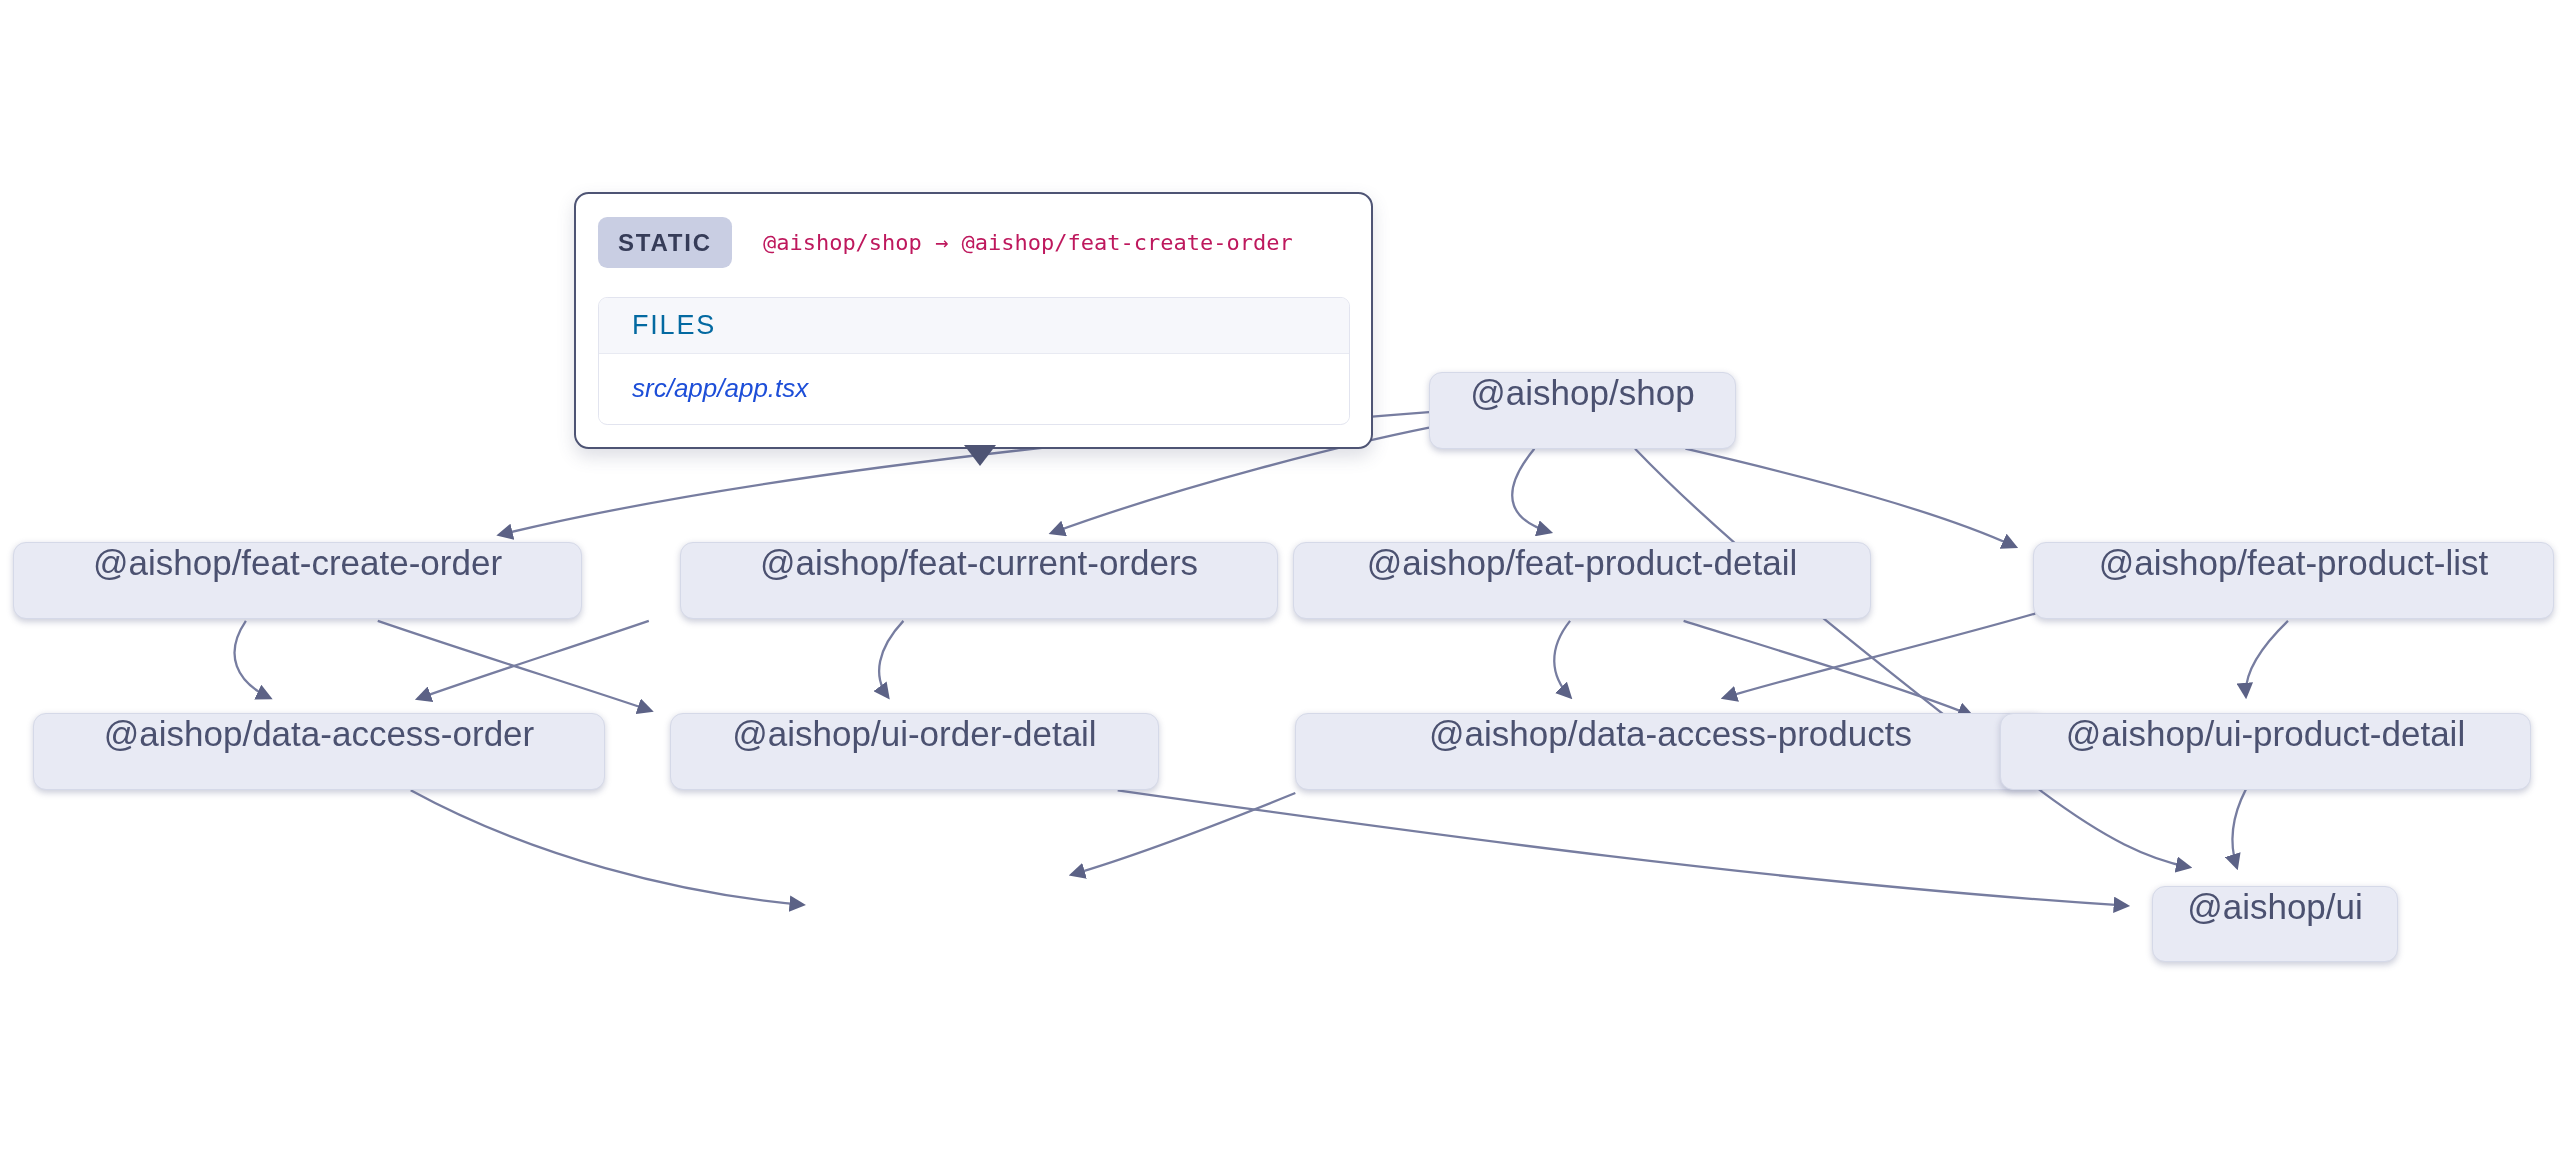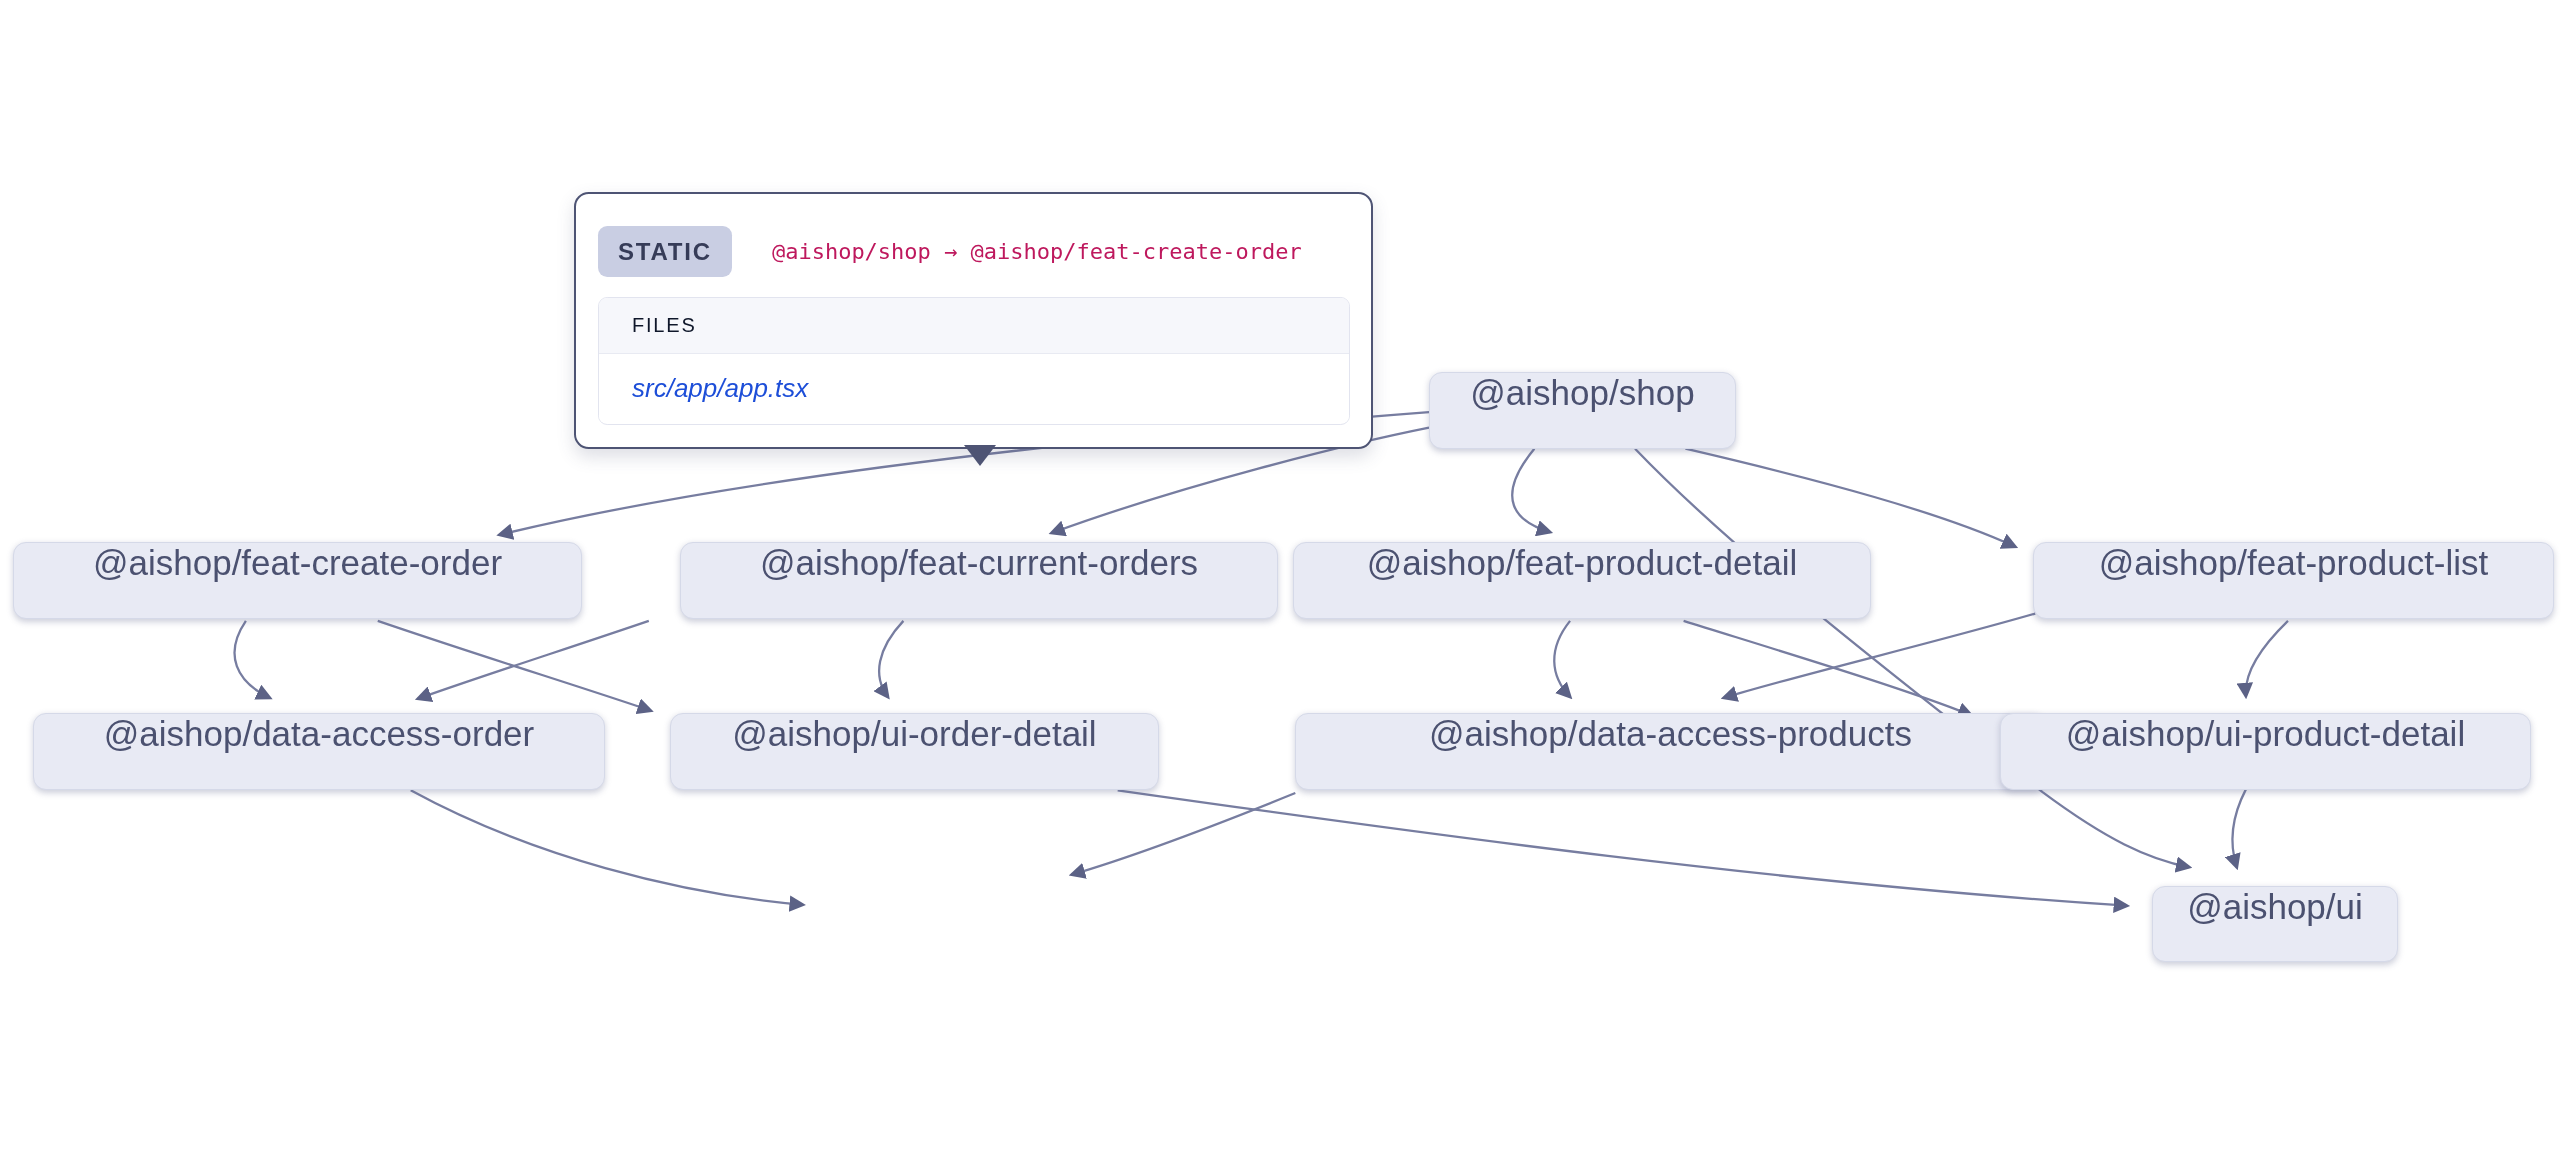--- a/index.html
+++ b/index.html
@@ -18,41 +18,41 @@
   }
   .edge-path{fill:none;stroke:#777da0;stroke-width:2.5px;}
   
   .tooltip{
     position:absolute;left:574px;top:192px;width:799px;height:257px;
     background:#ffffff;border:2.7px solid #4e5474;border-radius:14.7px;
     box-shadow:0 7.3px 16.5px rgba(70,76,110,.18);
     z-index:3;box-sizing:border-box;
   }
   .tooltip-header{
-    display:flex;align-items:center;gap:40px;
-    padding:32px 0 0 22px;
+    display:flex;align-items:center;gap:31px;
+    padding:23px 0 0 22px;
   }
   .type-badge{
     background:#c9cee3;color:#363c58;border-radius:9.2px;
     font-size:24px;font-weight:bold;letter-spacing:1.8px;
     padding:13.7px 20px;line-height:1;
   }
   .relation-text{
     font-family:"DejaVu Sans Mono",monospace;
     font-size:22px;color:#be185d;letter-spacing:0px;
   }
   .files-box{
     position:absolute;left:22px;top:103px;width:752px;height:128px;
     border:1.8px solid #e2e4ef;border-radius:9.2px;overflow:hidden;
     box-sizing:border-box;
   }
   .files-header{
     background:#f6f7fb;border-bottom:1.8px solid #e8eaf2;
     height:55px;display:flex;align-items:center;
-    padding-left:33px;color:#0f172a;font-size:20px;letter-spacing:1.8px;
+    padding-left:33px;color:#0369a1;font-size:27px;letter-spacing:1.8px;
   }
   .files-row{
     background:#ffffff;height:68px;display:flex;align-items:center;
     padding-left:33px;color:#1d4ed8;font-size:26px;font-style:italic;
   }
   .tooltip-caret{
     position:absolute;left:388px;top:251px;width:0;height:0;
     border-left:16.5px solid transparent;border-right:16.5px solid transparent;
     border-top:21px solid #4e5474;
   }

